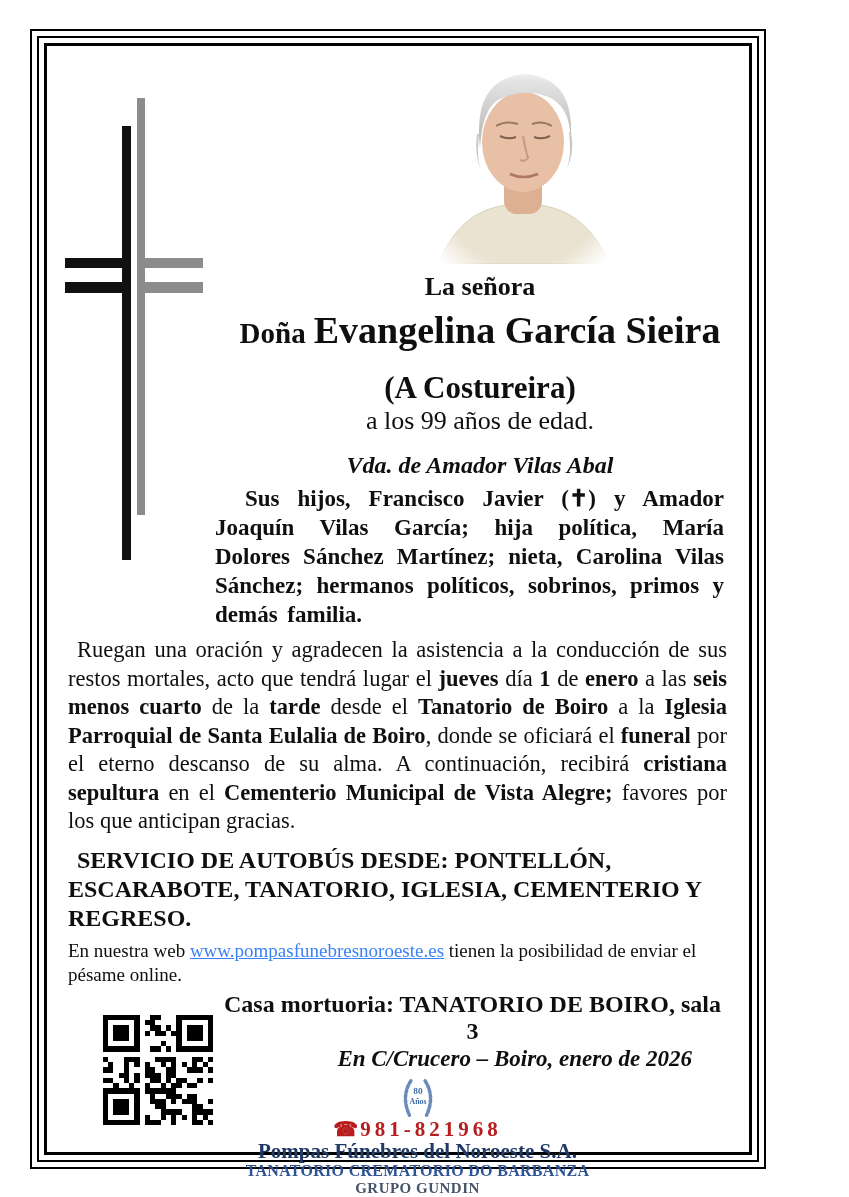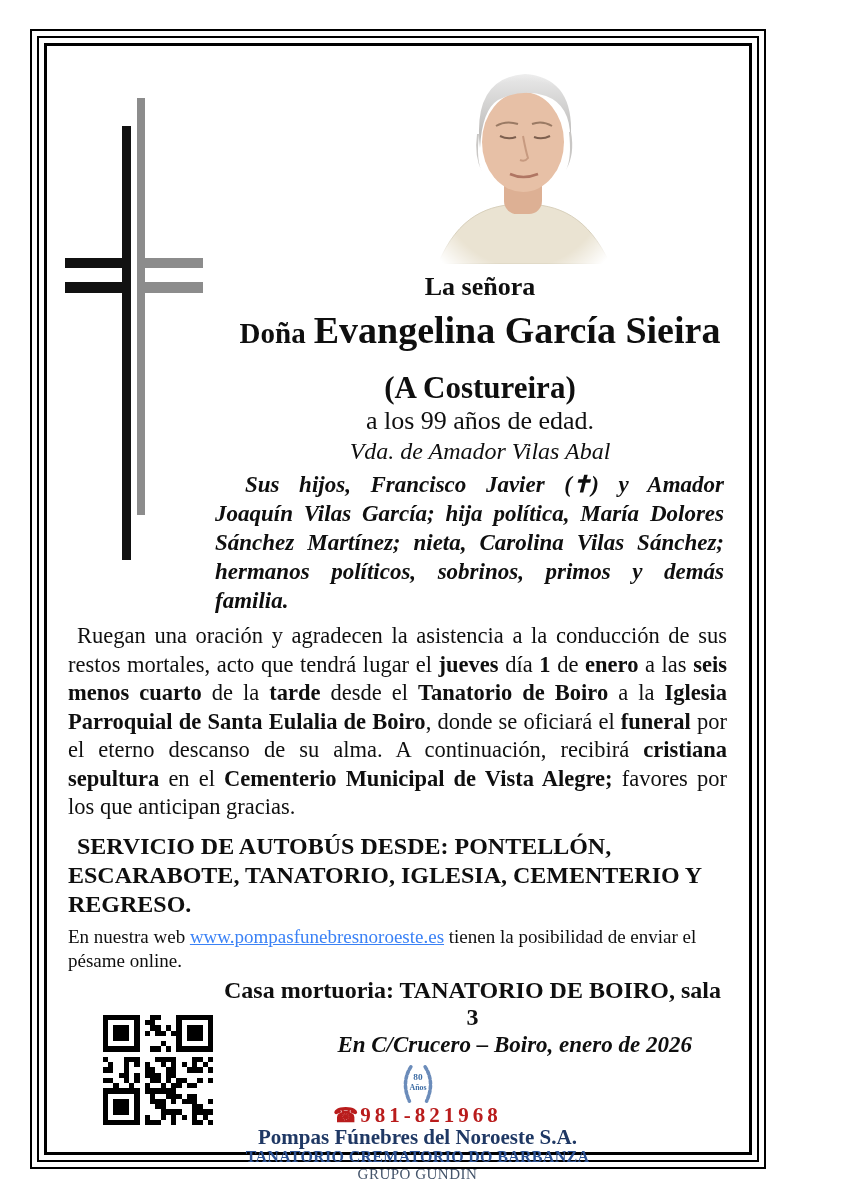--- a/index.html
+++ b/index.html
@@ -22,44 +22,44 @@
   
   .header-block{margin:224px 0 0 165px;text-align:center;}
   .honorific{font-size:26px;font-weight:bold;line-height:30px;}
   .name-line{margin-top:4px;line-height:48px;white-space:nowrap;}
   .name-prefix{font-size:29px;font-weight:bold;margin-right:8px;}
   .name-main{font-size:38px;font-weight:bold;}
   .alias{font-size:31px;font-weight:bold;line-height:36px;margin-top:8px;}
   .death1,.death2{font-size:26px;line-height:30px;}
   .death1{margin-top:3px;}
   .dep{font-size:24px;font-weight:bold;letter-spacing:2px;line-height:30px;margin-top:5px;}
-  .widow{font-size:24px;font-weight:normal;font-style:italic;line-height:30px;margin-top:0;}
-
-  .family-par{margin:4px 3px 0 147px;font-size:23px;font-weight:bold;font-style:italic;
+  .widow{font-size:24px;font-weight:bold;font-style:italic;line-height:30px;margin-top:14px;}
+
+  .family-par{margin:4px 3px 0 147px;font-size:23px;font-weight:bold;
               line-height:29px;text-align:justify;text-indent:30px;word-spacing:4px;}
 
   .main-par{margin-top:7px;font-size:22.5px;line-height:28.5px;text-align:justify;text-indent:9px;}
   .seg-bold{font-weight:bold;}
   .seg-link{color:#3b82f6;text-decoration:underline;}
 
   .bus-par{margin-top:10px;font-size:24px;font-weight:bold;line-height:29px;text-indent:9px;}
   .web-line{margin-top:6px;font-size:19px;line-height:24px;}
   .mortuary-line{margin-top:4px;padding-left:150px;text-align:center;
                  font-size:24px;font-weight:bold;line-height:27px;}
   .place-date{padding-right:35px;text-align:right;font-size:23px;font-weight:bold;
               font-style:italic;line-height:27px;}
 
   
   .footer{margin-top:6px;text-align:center;transform:translateX(20px);}
   .wreath{display:block;margin:0 auto;width:44px;height:40px;}
   .phone-line{font-size:21px;font-weight:bold;letter-spacing:4px;line-height:23px;color:#b91c1c;}
   .phone-icon{font-size:20px;letter-spacing:0;margin-right:2px;}
   .company{font-size:21px;font-weight:bold;line-height:21px;color:#1f3864;}
   .facility{font-size:16px;font-weight:bold;line-height:18px;color:#2e5395;letter-spacing:.3px;}
-  .group{font-size:15px;font-weight:normal;line-height:16px;color:#44546a;letter-spacing:.5px;}
+  .group{font-size:15px;font-weight:bold;line-height:16px;color:#44546a;letter-spacing:.5px;}
 
   
   .qr{position:absolute;left:55px;top:967px;width:110px;height:110px;background:#fff;
       display:grid;grid-template-columns:repeat(21,1fr);grid-template-rows:repeat(21,1fr);}
   .qr div{width:100%;height:100%;}
   .qr .on{background:#000;}
 </style>
 </head>
 <body>
 

